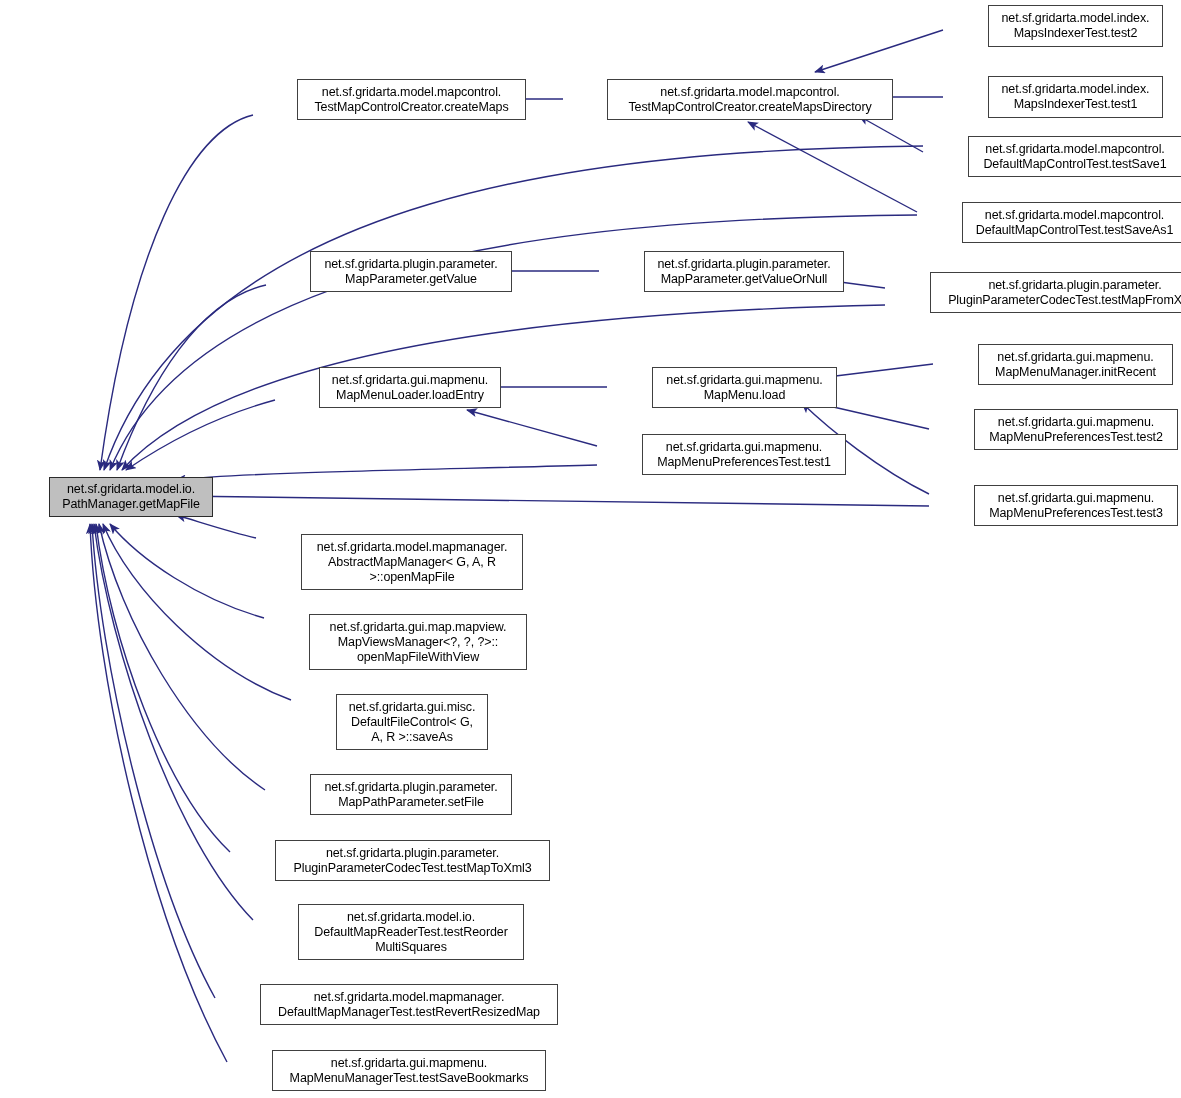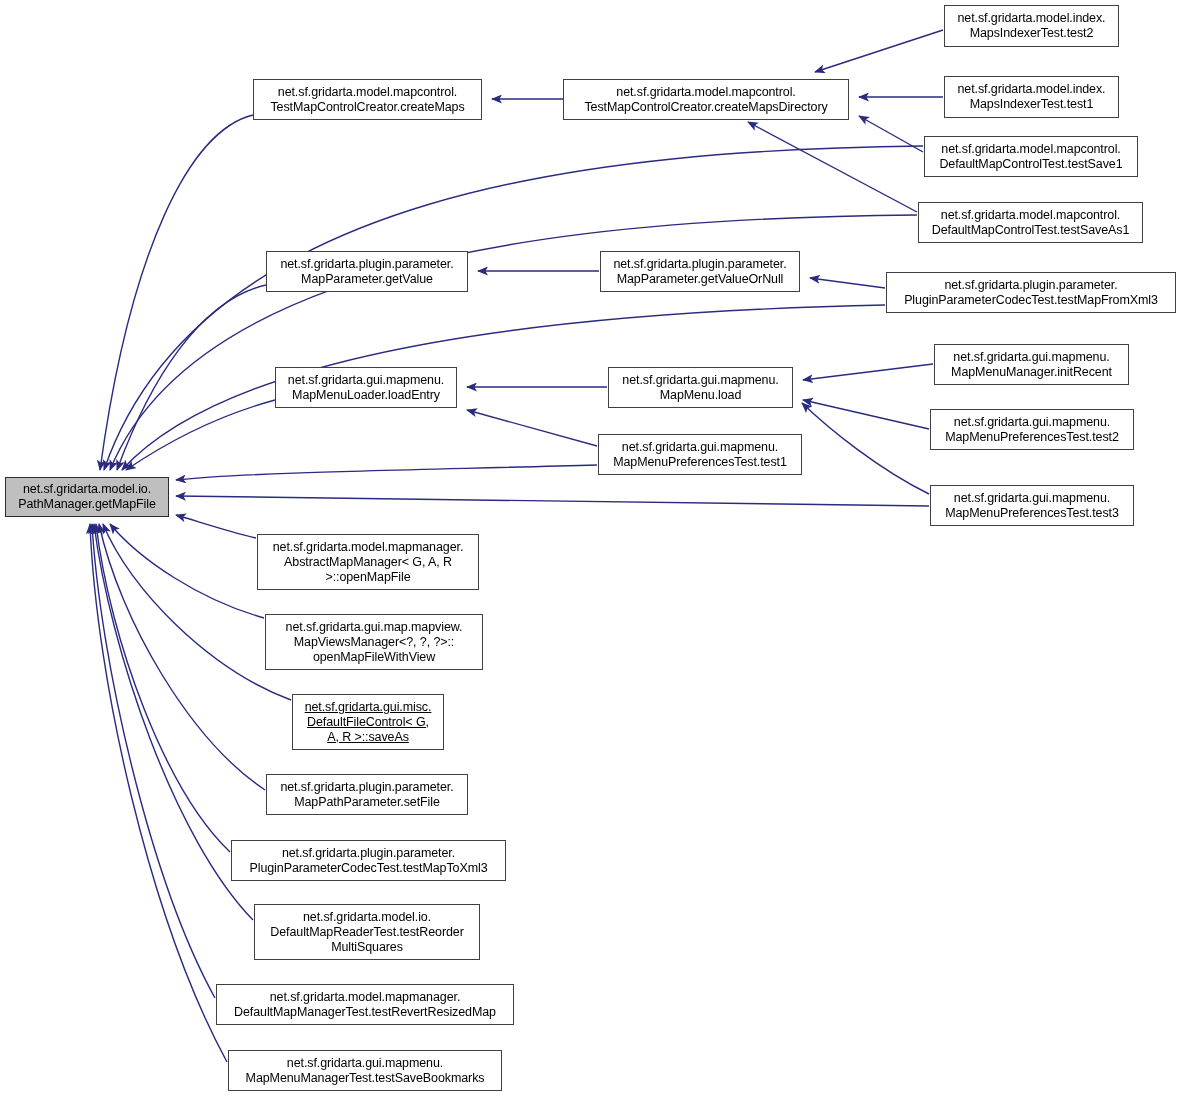--- a/index.html
+++ b/index.html
@@ -32,20 +32,21 @@
     color: #000000;
     font-size: 12.5px;
     line-height: 15px;
     text-align: center;
     display: flex;
     align-items: center;
     justify-content: flex-end;
     padding: 2px 8px;
     white-space: pre-line;
     letter-spacing: -0.1px;
+    margin-left: 44px;
   }
   .node.root {
     background: #bfbfbf;
     border: 1px solid #2b2b2b;
     font-weight: normal;
   }
   .node span {
     display: block;
     width: 100%;
   }
@@ -127,21 +128,21 @@
       <div class="node" style="left: 598px; top: 434px; width: 204px; height: 41px;"><span>net.sf.gridarta.gui.mapmenu.
 MapMenuPreferencesTest.test1</span></div>
       <div class="node" style="left: 930px; top: 485px; width: 204px; height: 41px;"><span>net.sf.gridarta.gui.mapmenu.
 MapMenuPreferencesTest.test3</span></div>
       <div class="node" style="left: 257px; top: 534px; width: 222px; height: 56px;"><span>net.sf.gridarta.model.mapmanager.
 AbstractMapManager&lt; G, A, R
 &gt;::openMapFile</span></div>
       <div class="node" style="left: 265px; top: 614px; width: 218px; height: 56px;"><span>net.sf.gridarta.gui.map.mapview.
 MapViewsManager&lt;?, ?, ?&gt;::
 openMapFileWithView</span></div>
-      <div class="node" style="left: 292px; top: 694px; width: 152px; height: 56px; text-decoration: underline;"><span>net.sf.gridarta.gui.misc.
+      <div class="node" style="left: 292px; top: 694px; width: 152px; height: 56px;"><span>net.sf.gridarta.gui.misc.
 DefaultFileControl&lt; G,
 A, R &gt;::saveAs</span></div>
       <div class="node" style="left: 266px; top: 774px; width: 202px; height: 41px;"><span>net.sf.gridarta.plugin.parameter.
 MapPathParameter.setFile</span></div>
       <div class="node" style="left: 231px; top: 840px; width: 275px; height: 41px;"><span>net.sf.gridarta.plugin.parameter.
 PluginParameterCodecTest.testMapToXml3</span></div>
       <div class="node" style="left: 254px; top: 904px; width: 226px; height: 56px;"><span>net.sf.gridarta.model.io.
 DefaultMapReaderTest.testReorder
 MultiSquares</span></div>
       <div class="node" style="left: 216px; top: 984px; width: 298px; height: 41px;"><span>net.sf.gridarta.model.mapmanager.

